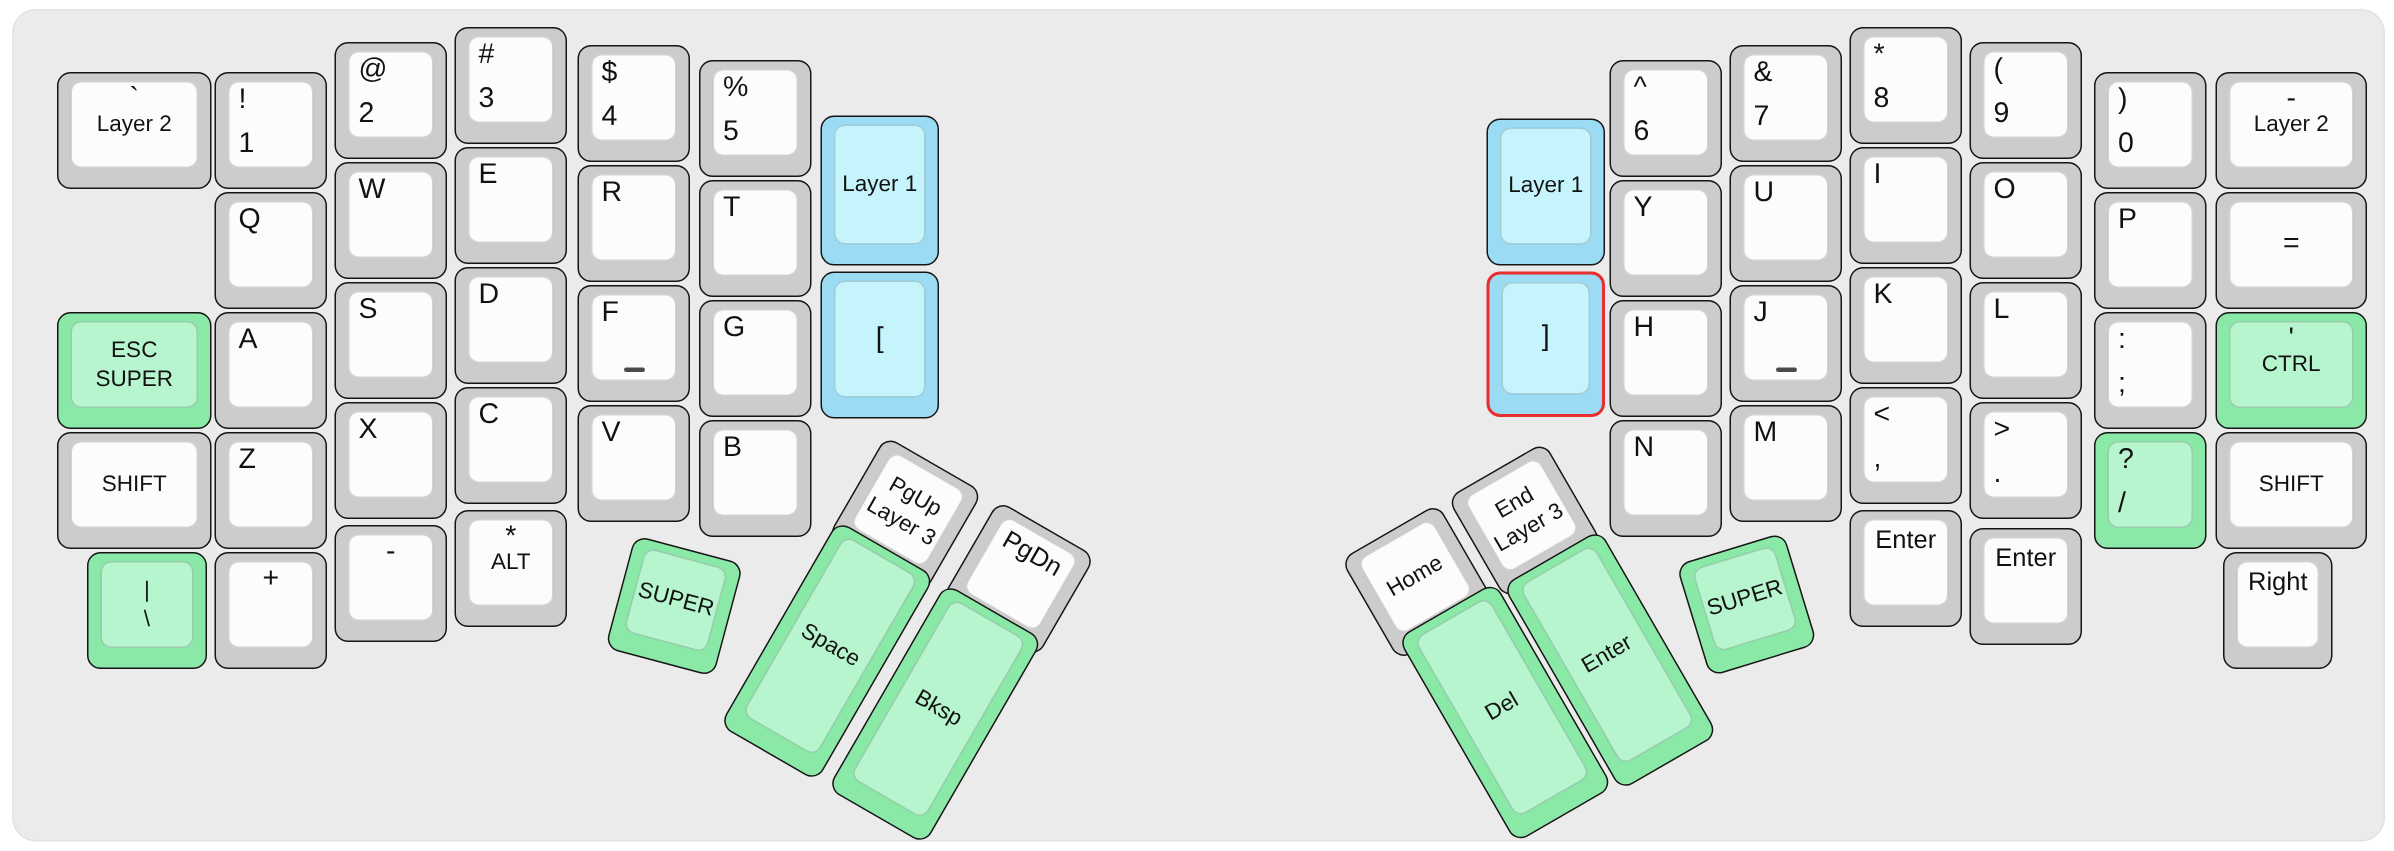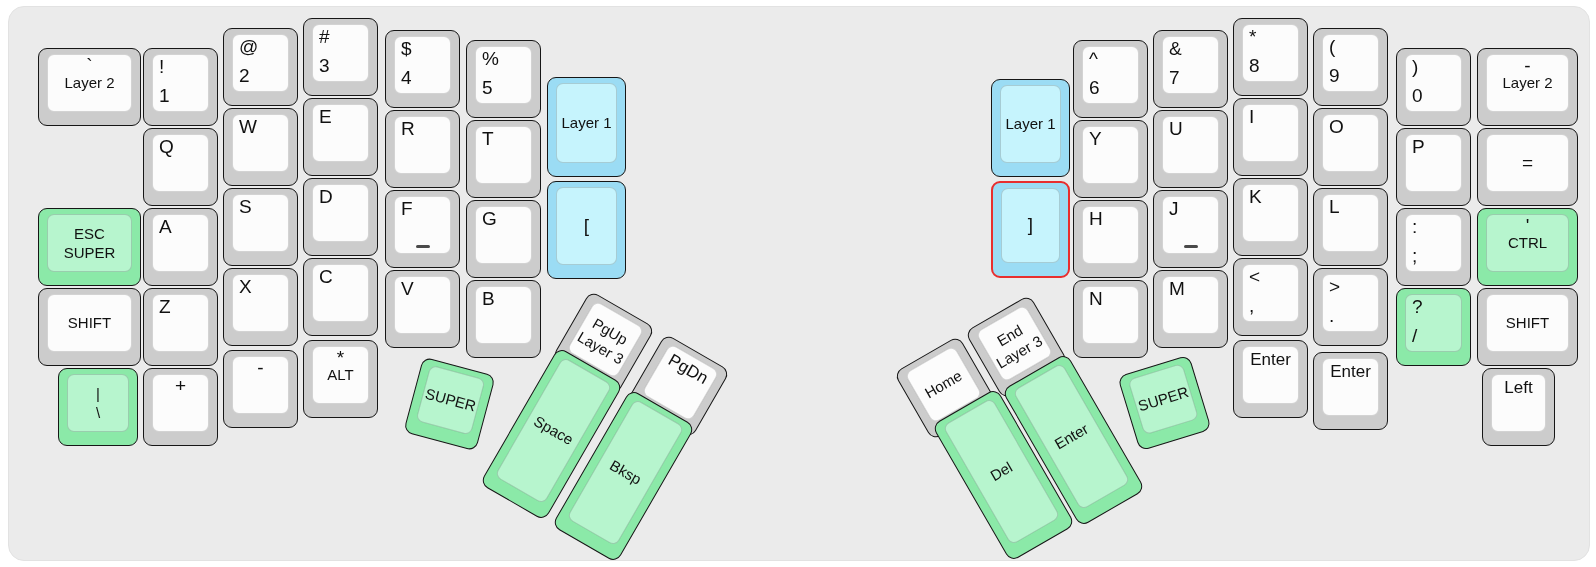--- a/index.html
+++ b/index.html
@@ -363,21 +363,21 @@
         <div class="lbl lbl-c">CTRL</div>
       </div>
     </div>
     <div class="key gray" style="left: 1477px; top: 288px; width: 101px; height: 78px;">
       <div class="cap">
         <div class="lbl lbl-c">SHIFT</div>
       </div>
     </div>
     <div class="key gray" style="left: 1482px; top: 368px; width: 73px; height: 78px;">
       <div class="cap">
-        <div class="lbl lbl-ct">Left</div>
+        <div class="lbl lbl-ct">Right</div>
       </div>
     </div>
     <div class="key gray" style="left: 908px; top: 349px; width: 75px; height: 78px; transform: rotate(-30deg);">
       <div class="cap">
         <div class="lbl lbl-c">Home</div>
       </div>
     </div>
     <div class="key gray" style="left: 979px; top: 308px; width: 75px; height: 78px; transform: rotate(-30deg);">
       <div class="cap">
         <div class="lbl lbl-c">End

